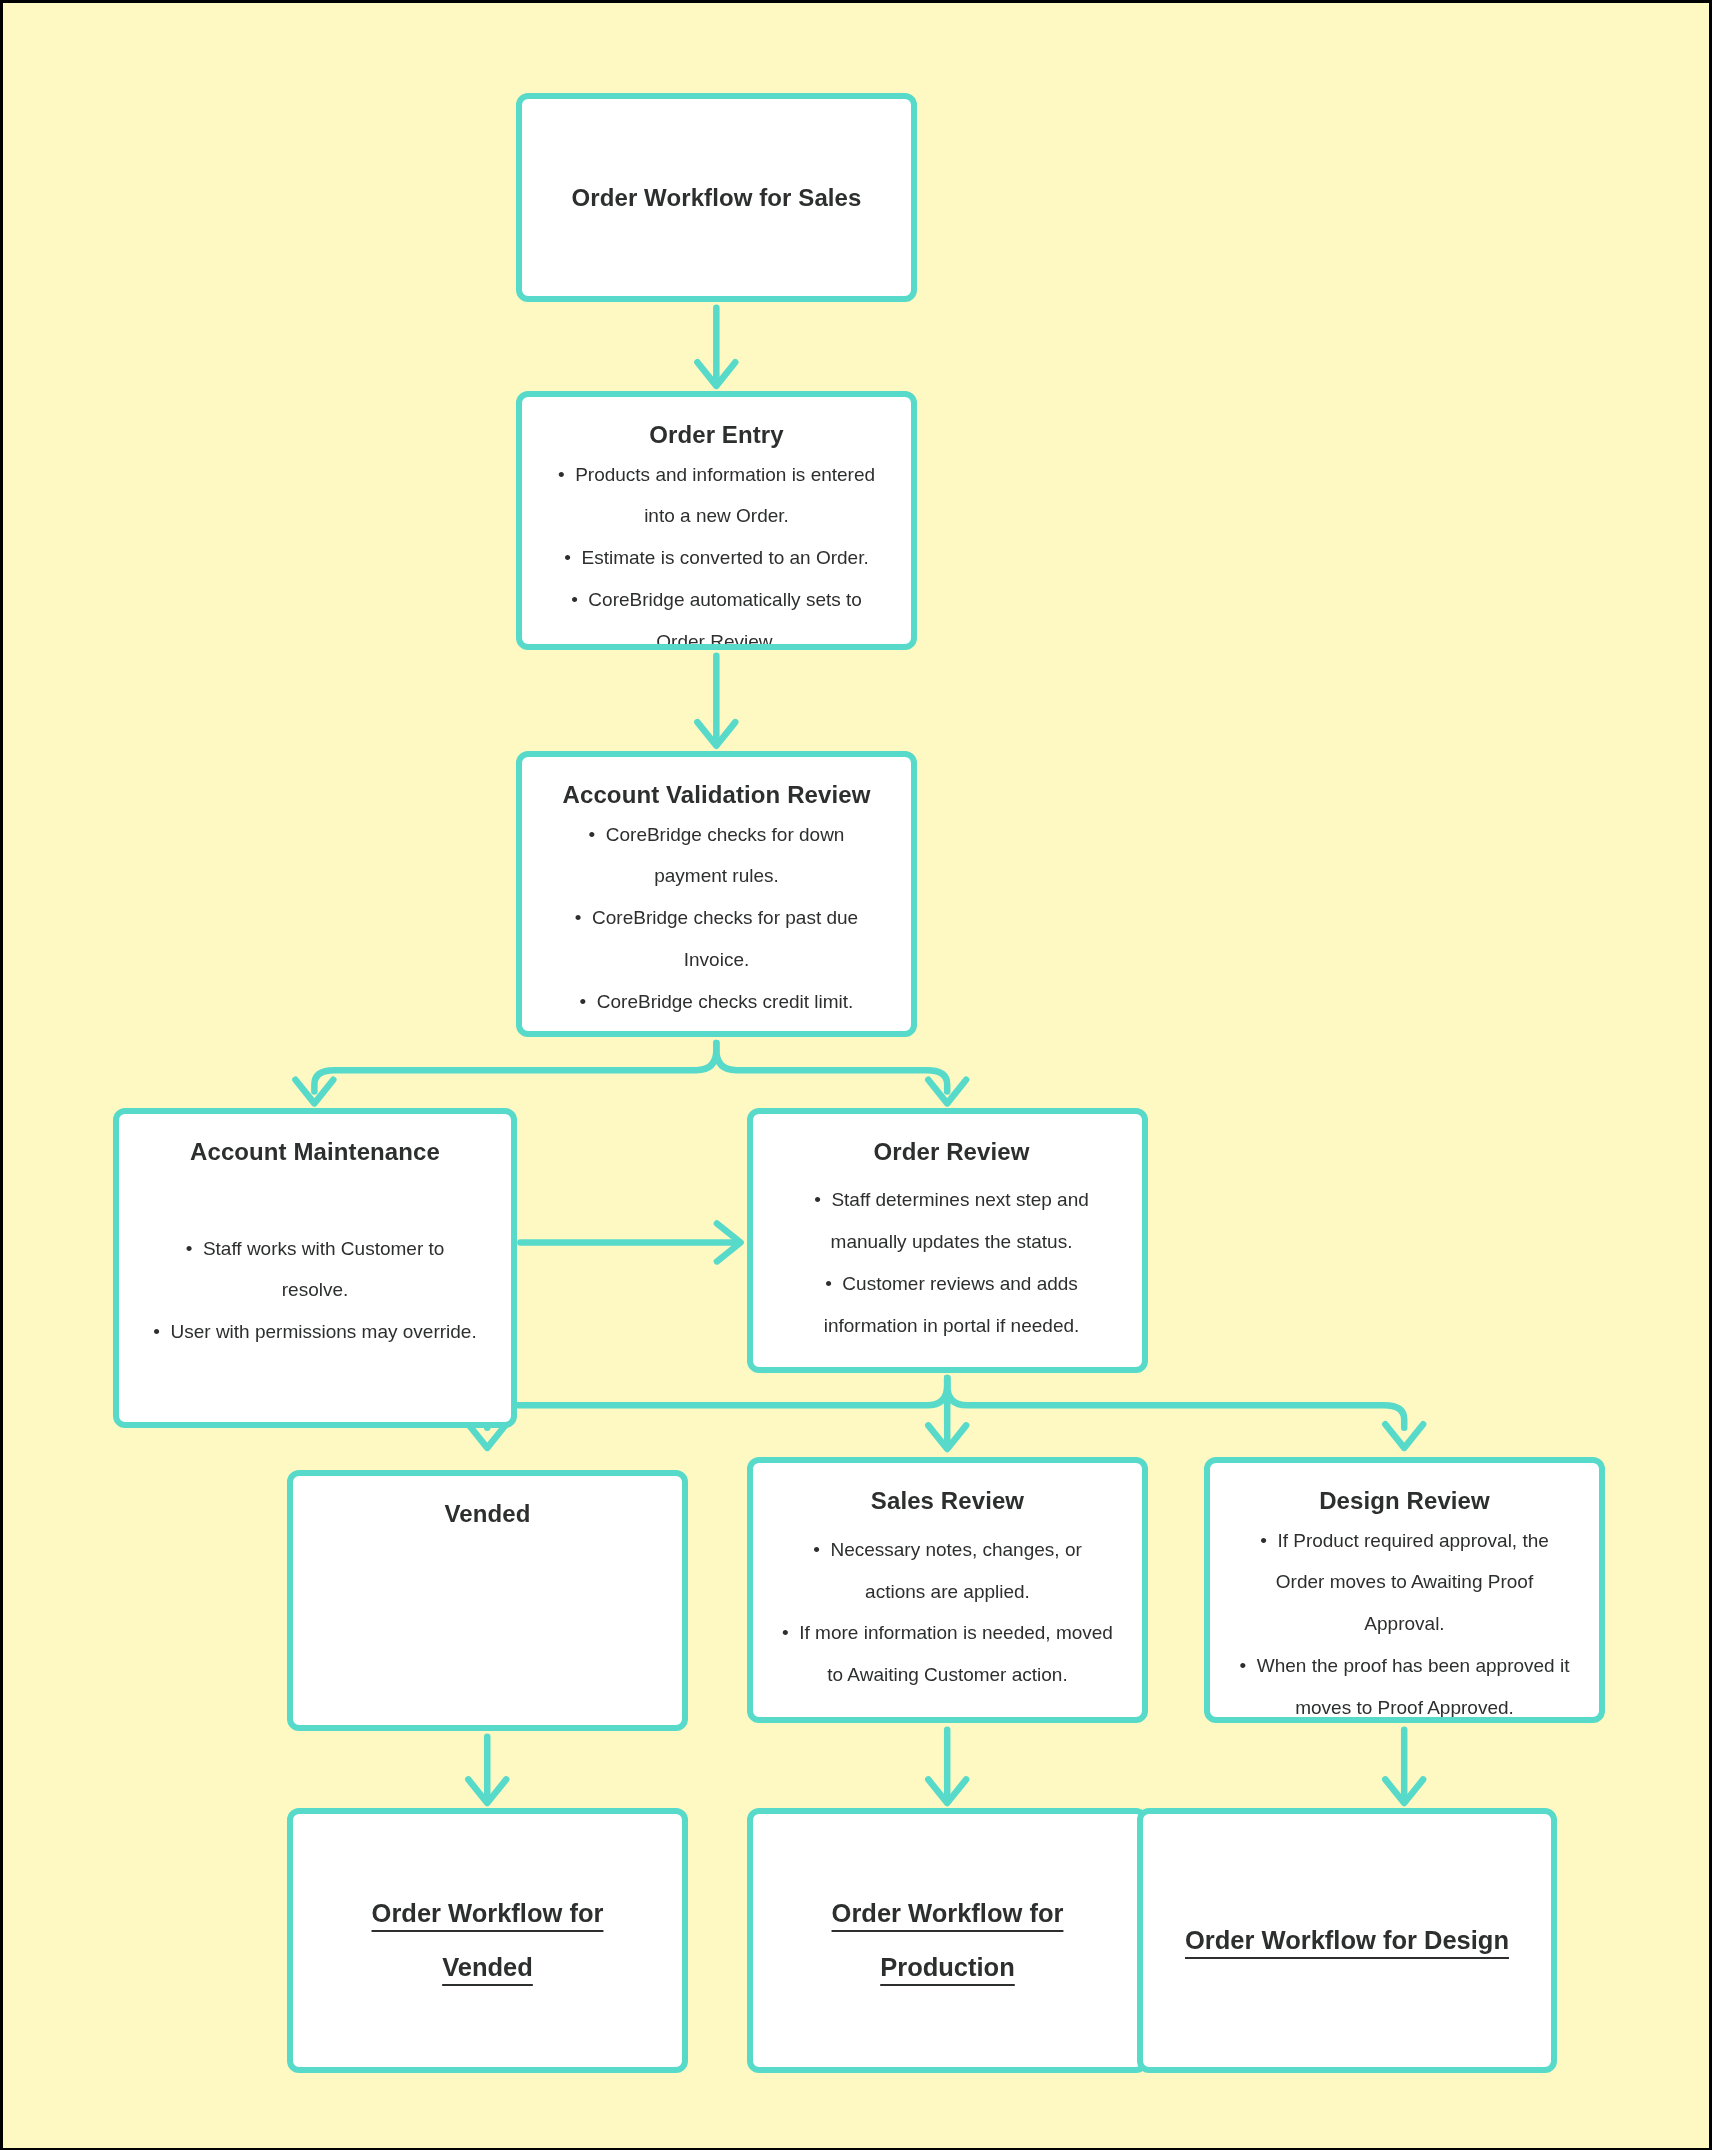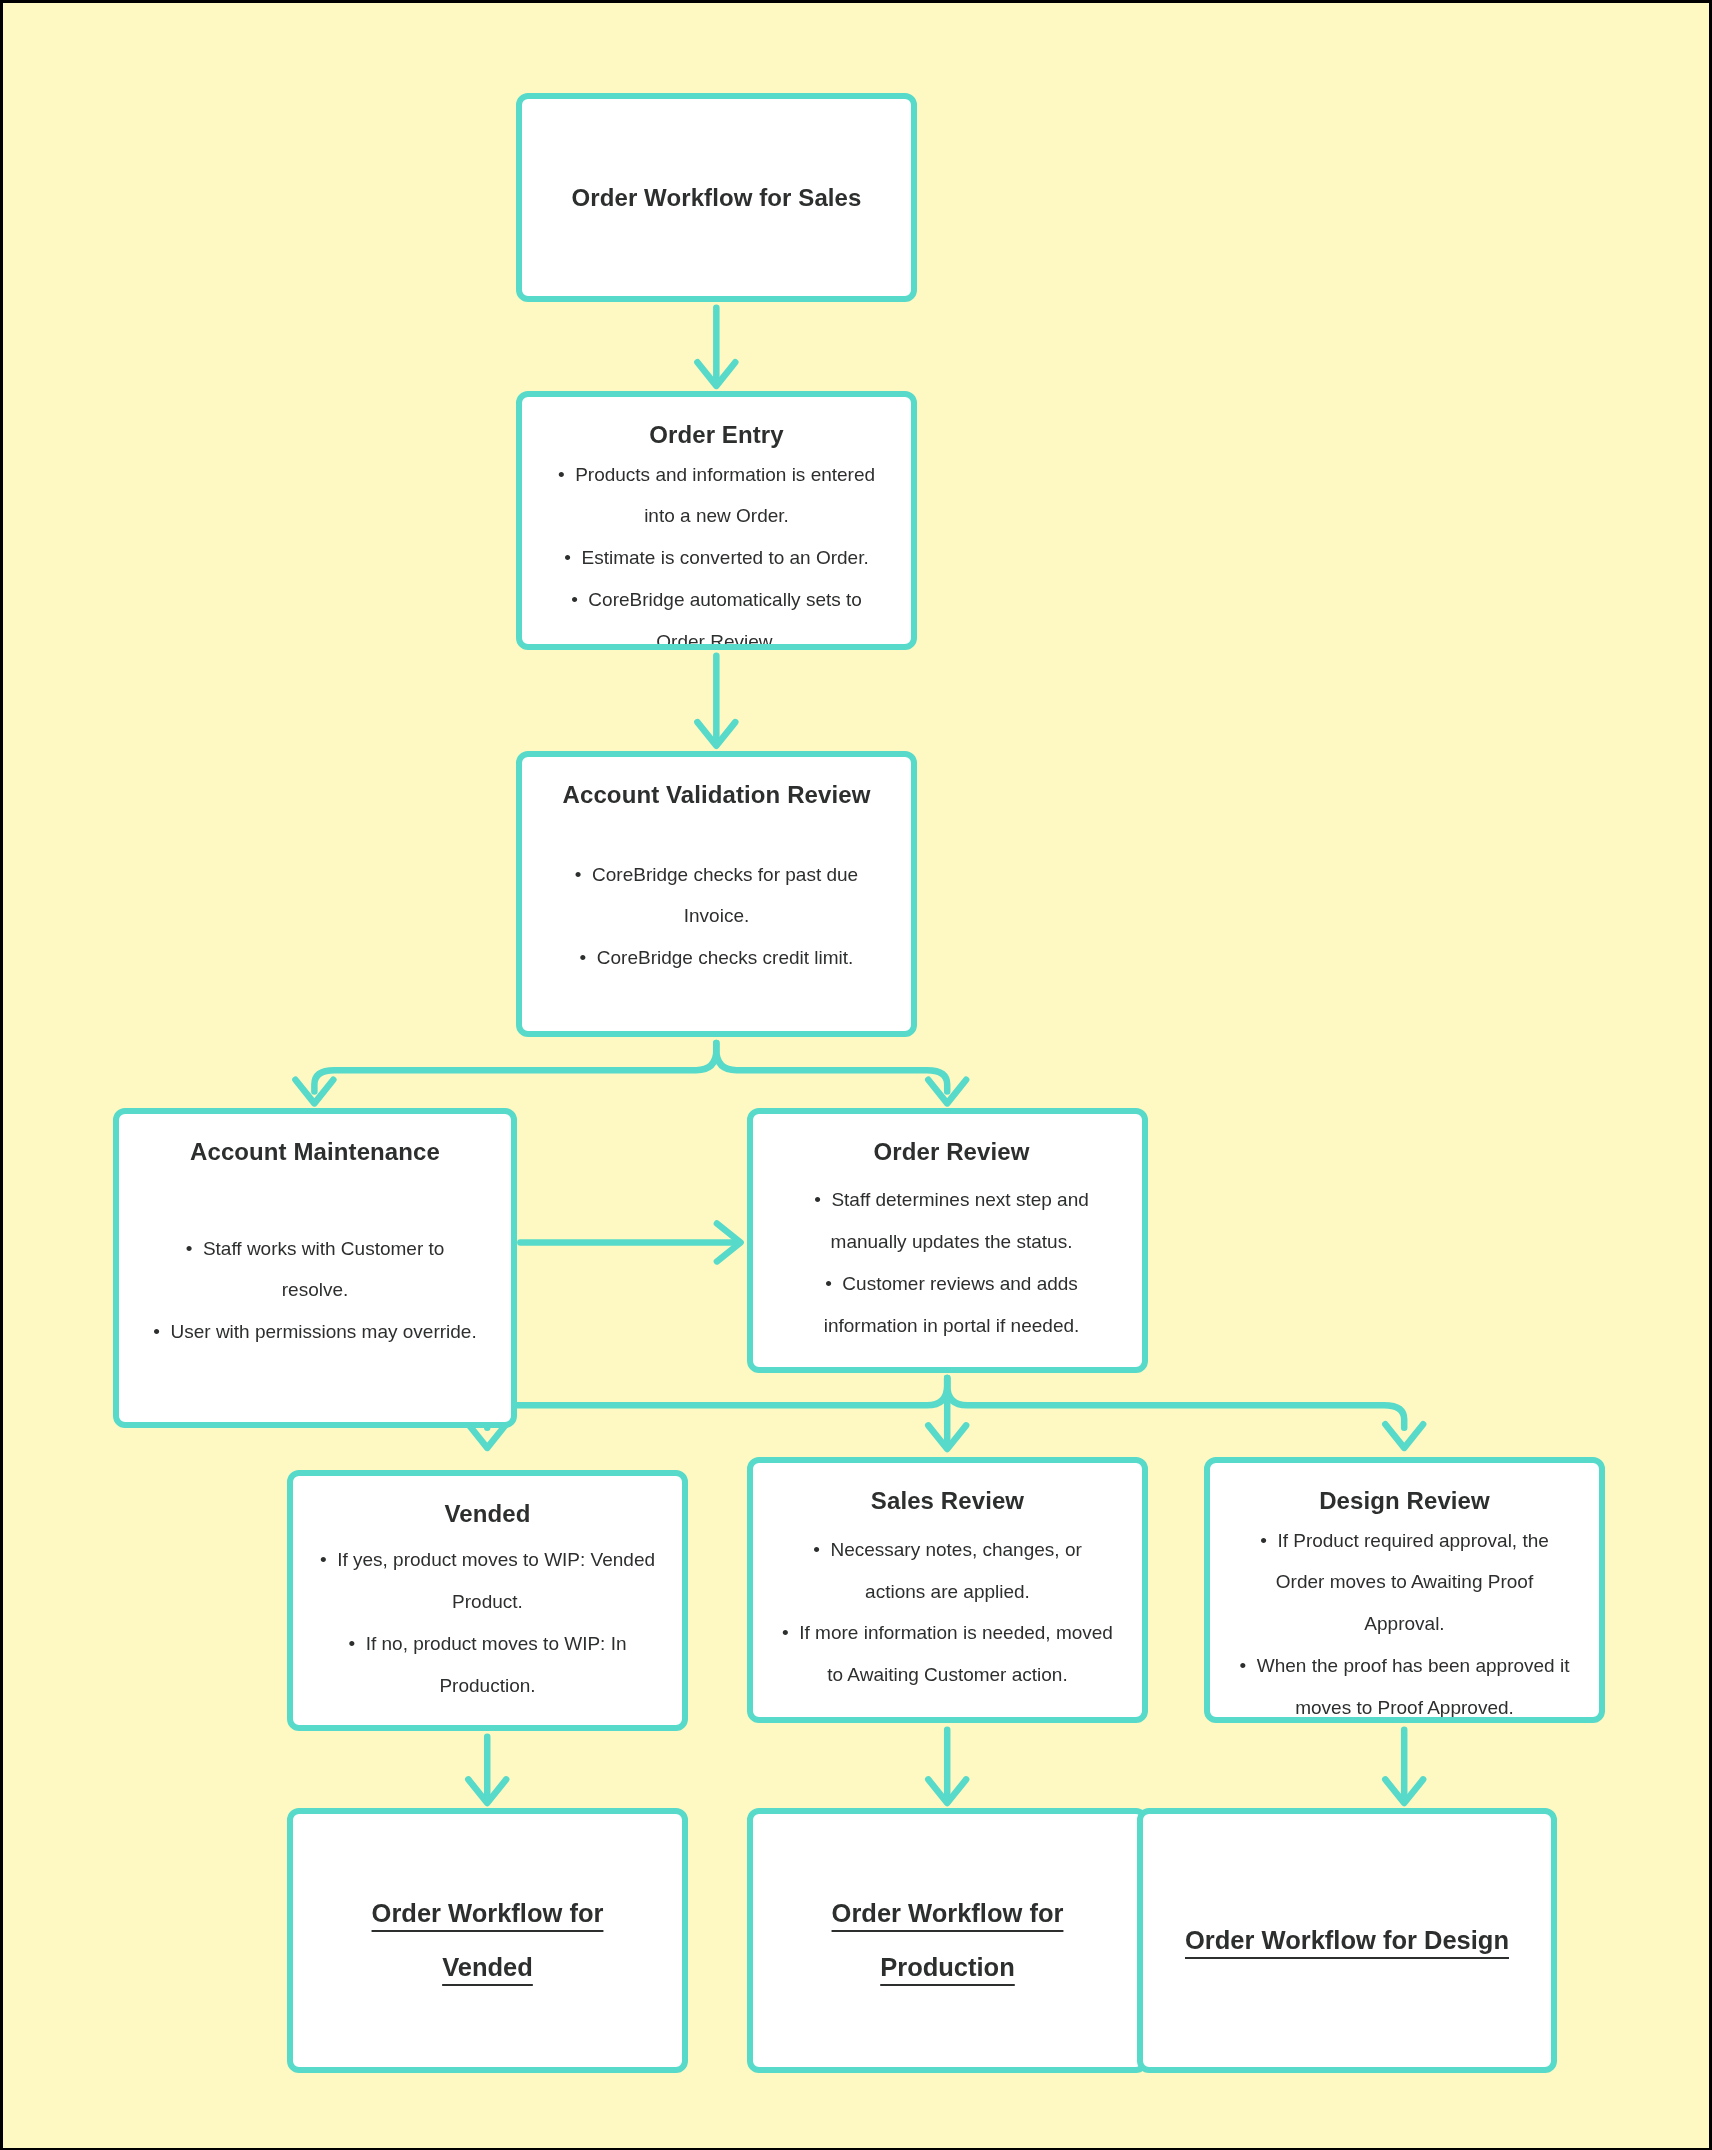--- a/index.html
+++ b/index.html
@@ -148,20 +148,22 @@
 into a new Order.</p>
       <p class="bullet">Estimate is converted to an Order.</p>
       <p class="bullet">CoreBridge automatically sets to
 Order Review.</p>
     </div>
   </div>
 
   <div class="box b-account-validation">
     <div class="box-title">Account Validation Review</div>
     <div class="bullets">
+      <p class="bullet">CoreBridge checks for down
+payment rules.</p>
       <p class="bullet">CoreBridge checks for past due
 Invoice.</p>
       <p class="bullet">CoreBridge checks credit limit.</p>
     </div>
   </div>
 
   <div class="box b-account-maint">
     <div class="box-title">Account Maintenance</div>
     <div class="bullets">
       <p class="bullet">Staff works with Customer to
@@ -175,26 +177,20 @@
     <div class="bullets">
       <p class="bullet">Staff determines next step and
 manually updates the status.</p>
       <p class="bullet">Customer reviews and adds
 information in portal if needed.</p>
     </div>
   </div>
 
   <div class="box b-vended">
     <div class="box-title">Vended</div>
-    <div class="bullets">
-      <p class="bullet">If yes, product moves to WIP: Vended
-Product.</p>
-      <p class="bullet">If no, product moves to WIP: In
-Production.</p>
-    </div>
   </div>
 
   <div class="box b-sales-review">
     <div class="box-title">Sales Review</div>
     <div class="bullets">
       <p class="bullet">Necessary notes, changes, or
 actions are applied.</p>
       <p class="bullet">If more information is needed, moved
 to Awaiting Customer action.</p>
     </div>

